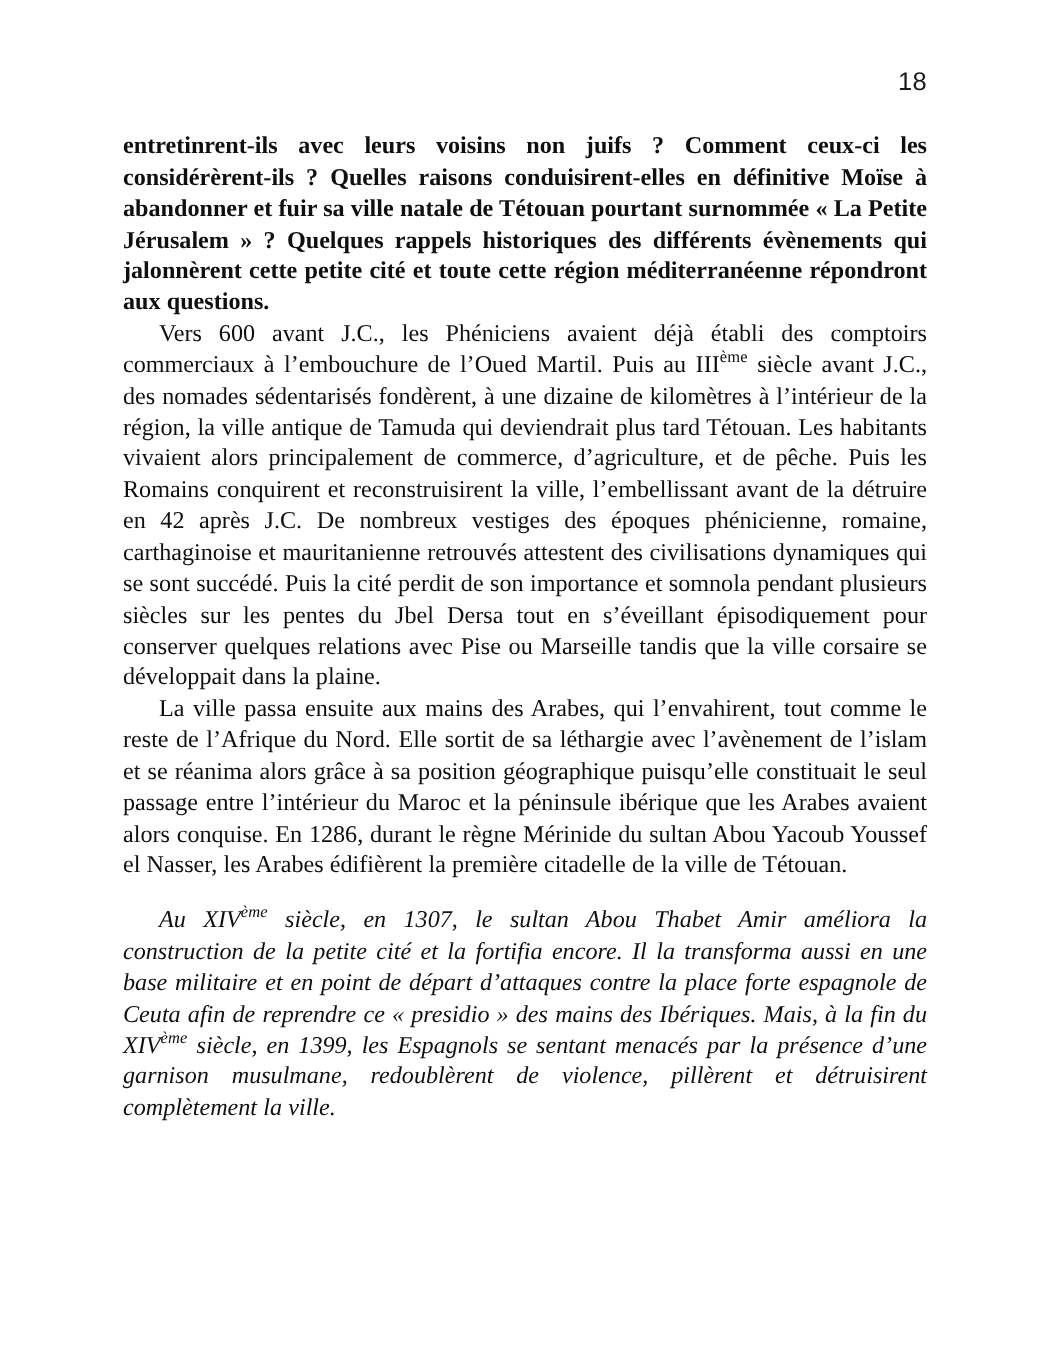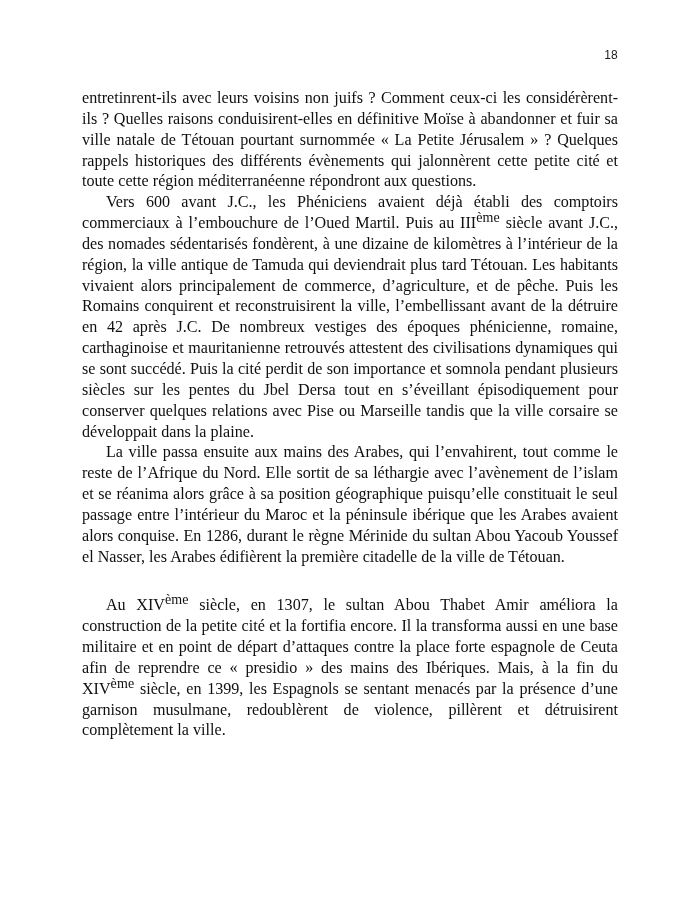--- a/index.html
+++ b/index.html
@@ -16,21 +16,21 @@
     font-family: "Liberation Serif", "DejaVu Serif", serif;
     color: #100f0f;
   }
   .page-number {
     position: absolute;
     top: 46px;
     left: 0;
     width: 618px;
     text-align: right;
     font-family: "Liberation Sans", "DejaVu Sans", sans-serif;
-    font-size: 12px;
+    font-size: 17px;
     line-height: 18px;
     color: #1a1a1a;
     letter-spacing: 0.2px;
   }
   .body-text {
     position: absolute;
     top: 88px;
     left: 82px;
     width: 536px;
   }
@@ -39,26 +39,28 @@
     text-align: justify;
     text-justify: inter-word;
     font-size: 16.1px;
     line-height: 20.85px;
     text-indent: 24px;
     word-spacing: 0.1px;
     color: #100f0f;
   }
   p.para.no-indent {
     text-indent: 0;
+    font-weight: bold;
   }
   p.para.gap-before {
-    margin-top: 28px;
+    margin-top: 16px;
+    font-style: italic;
   }
   sup.ord {
-    font-size: 14px;
+    font-size: 11px;
     vertical-align: super;
     line-height: 0;
     letter-spacing: 0.1px;
   }
 </style>
 </head>
 <body>
 
 <div class="page">
 

